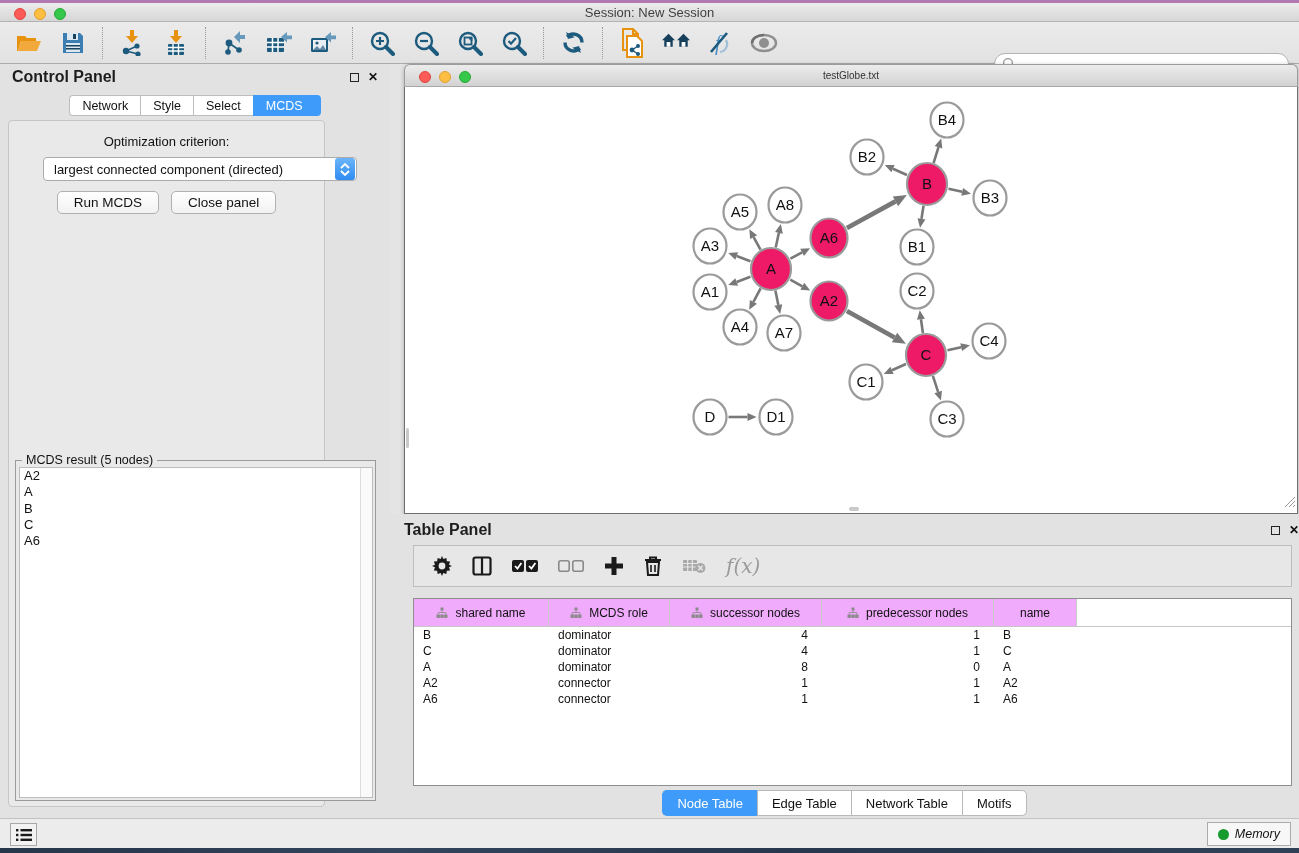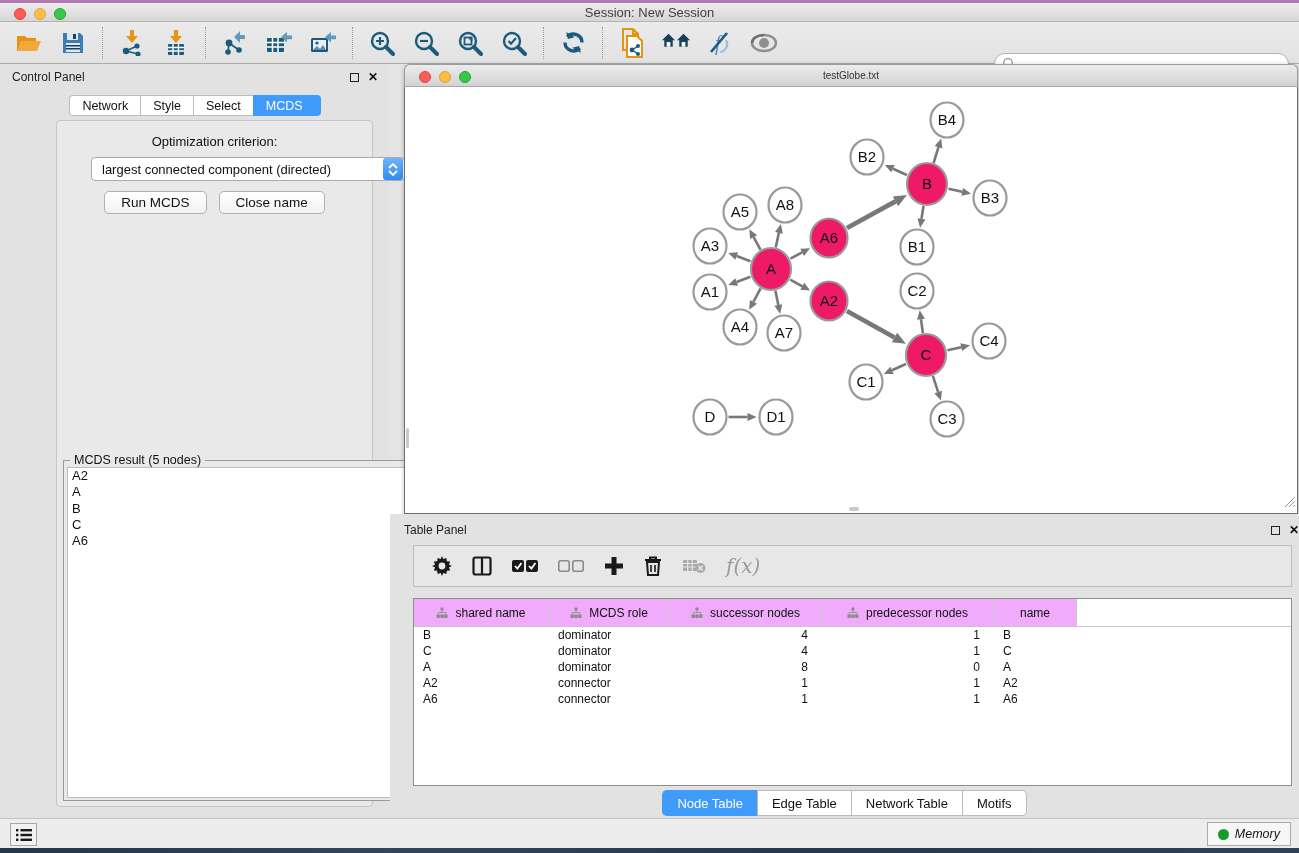--- a/index.html
+++ b/index.html
@@ -27,32 +27,32 @@
   .tb-sep { width:1px; height:32px; border-left:1px dotted #9a9a9a; }
   .tb-btn { width:30px; height:30px; display:flex; align-items:center; justify-content:center; }
   #search-wrap { position:absolute; right:10px; top:31px; }
   #search-input { width:295px; height:22px; border:1px solid #b3b3b3; border-radius:11px;
     background:#fff; padding-left:26px; font-size:12px; outline:none; color:#333; }
   #search-icon { position:absolute; left:8px; top:4px; }
 
   
   #control-panel { left:0; top:64px; width:390px; height:754px; background:#e2e2e2; }
   .panel-head { height:26px; display:flex; align-items:center; padding:0 12px; }
-  .panel-title { font-size:12px; color:#1d1d1d; }
+  .panel-title { font-size:16px; color:#1d1d1d;font-weight:bold; }
   .panel-ctrls { margin-left:auto; display:flex; gap:9px; align-items:center; }
   .float-box { width:9px; height:9px; border:1.5px solid #222; display:inline-block; }
   .close-x { font-size:12px; font-weight:bold; color:#111; }
   #cp-tabs { position:absolute; left:0; top:31px; width:390px; display:flex; justify-content:center; }
   .cp-tab { font-size:12.5px; padding:3px 12px; background:#fff; border:1px solid #bdbdbd;
     border-right:none; color:#111; height:21px; display:flex; align-items:center; }
   .cp-tab:first-child { border-radius:4px 0 0 4px; }
   .cp-tab:last-child { border-radius:0 4px 4px 0; border-right:6px solid #a21caf; }
   .cp-tab.active { background:#3e9bf9; border-color:#3e9bf9; color:#fff; }
   #cp-body { position:absolute; left:8px; top:56px; width:317px; height:687px;
-    background:#e9e9e9; border:1px solid #c6c6c6; border-radius:4px;margin-left:48px; }
+    background:#e9e9e9; border:1px solid #c6c6c6; border-radius:4px; }
   #opt-label { position:absolute; left:0; top:13px; width:100%; text-align:center; font-size:13px; color:#111; }
   #criterion-select { position:absolute; left:34px; top:36px; width:314px; height:24px;
     background:#fff; border:1px solid #ababab; border-radius:4px; display:flex; align-items:center; }
   #criterion-select .val { flex:1; font-size:13px; color:#111; padding-left:10px; white-space:nowrap; }
   #criterion-stepper { width:20px; height:22px; margin-right:1px; border-radius:3px;
     background:linear-gradient(#6cb5fb,#2f8cf2); display:flex; flex-direction:column;
     align-items:center; justify-content:center; gap:1px; }
   #criterion-stepper svg { display:block; }
   .cp-btn-row { position:absolute; left:0; top:70px; width:100%; display:flex; justify-content:center; gap:12px; }
   .cp-btn { background:linear-gradient(#ffffff,#f2f2f2); border:1px solid #b0b0b0; border-radius:5px;
@@ -315,21 +315,21 @@
         <svg width="10" height="6" viewBox="0 0 10 6">
             <path d="M1 5 L5 1 L9 5" fill="none" stroke="#fff" stroke-width="1.8"></path>
           </svg>
         <svg width="10" height="6" viewBox="0 0 10 6">
             <path d="M1 1 L5 5 L9 1" fill="none" stroke="#fff" stroke-width="1.8"></path>
           </svg>
       </span>
     </div>
     <div class="cp-btn-row">
       <button class="cp-btn">Run MCDS</button>
-      <button class="cp-btn">Close name</button>
+      <button class="cp-btn">Close panel</button>
     </div>
     <div id="mcds-result">
       <span id="mcds-legend">MCDS result (5 nodes)</span>
       <div id="mcds-list">
         <div id="mcds-scroll"></div>
       <div class="mcds-item">A2</div>
           <div class="mcds-item">A</div>
           <div class="mcds-item">B</div>
           <div class="mcds-item">C</div>
           <div class="mcds-item">A6</div>

